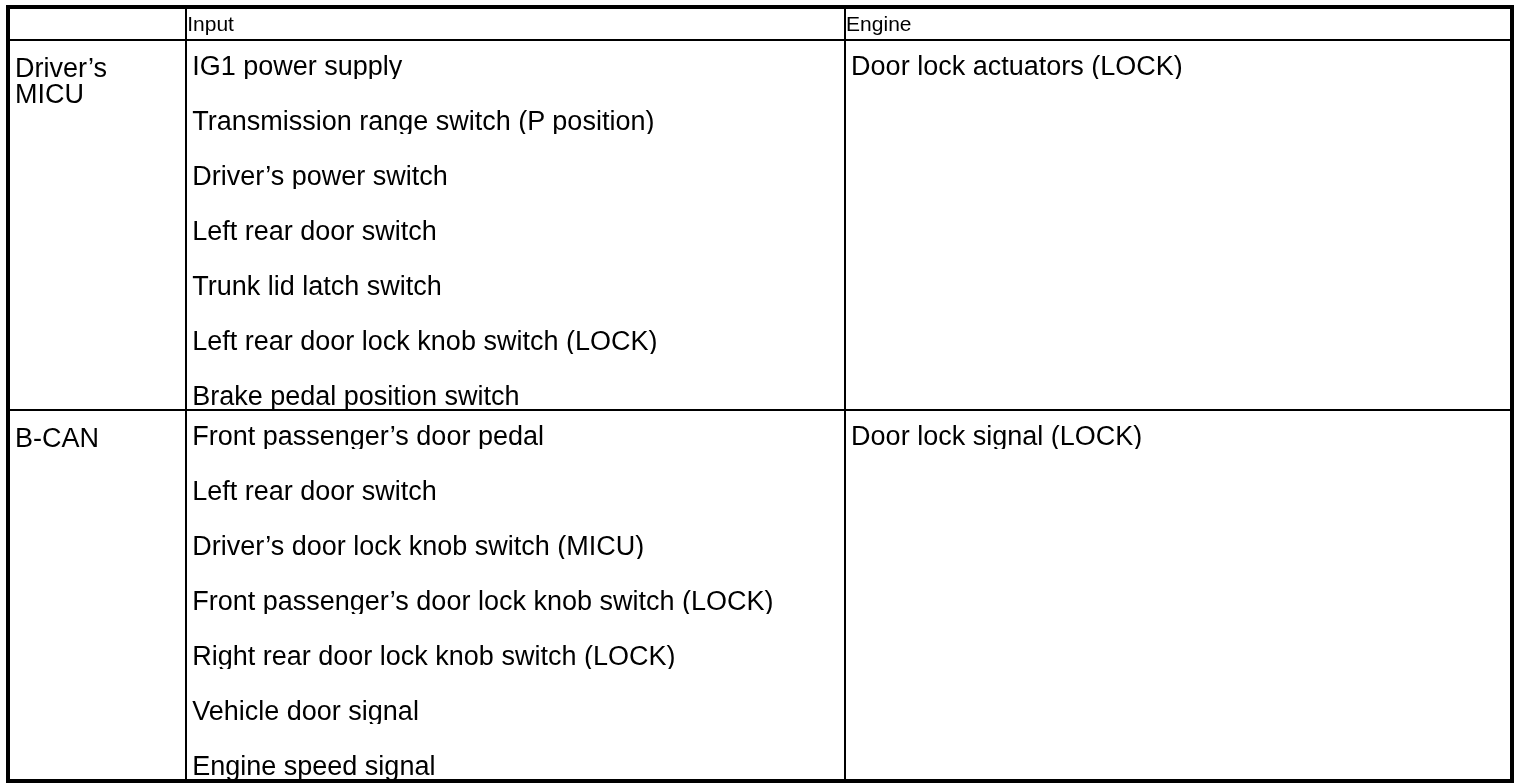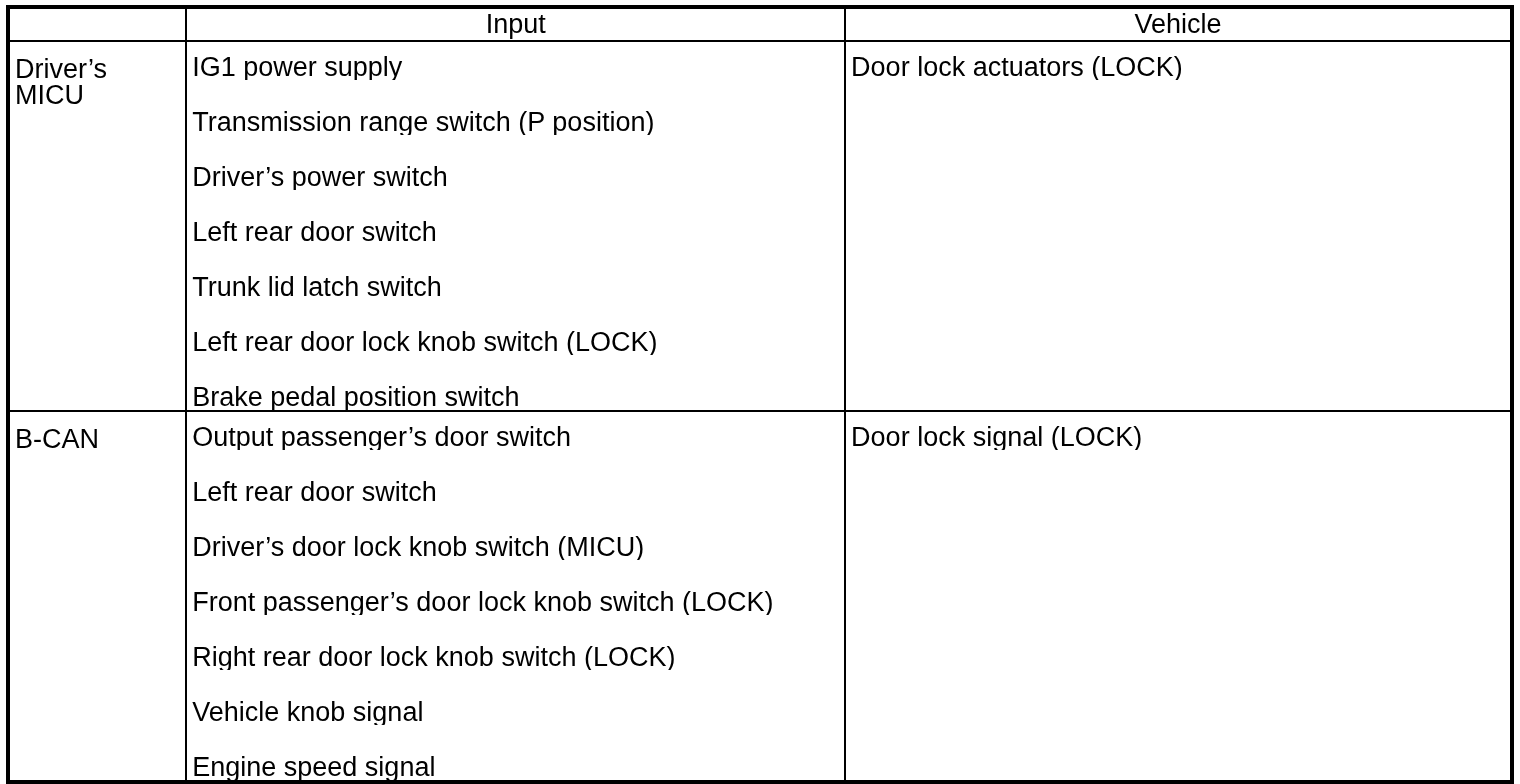--- a/index.html
+++ b/index.html
@@ -27,23 +27,23 @@
   }
   table.io-table {
     border-width: 4px;
   }
   col.c-source { width: 178px; }
   col.c-input  { width: 658px; }
   col.c-output { width: 666px; }
   thead th {
     height: 33px;
     box-sizing: border-box;
-    font-size: 27px;
+    font-size: 21px;
     font-weight: normal;
-    text-align: center;
+    text-align: left;
     vertical-align: middle;
     padding: 0;
     border-bottom-width: 3px;
   }
   tbody td {
     height: 368px;
     box-sizing: border-box;
     vertical-align: top;
     padding: 12px 4px 0 5px;
     font-size: 27px;
@@ -69,21 +69,21 @@
   <table class="io-table">
     <colgroup>
       <col class="c-source">
       <col class="c-input">
       <col class="c-output">
     </colgroup>
     <thead>
       <tr>
         <th></th>
         <th>Input</th>
-        <th>Vehicle</th>
+        <th>Engine</th>
       </tr>
     </thead>
     <tbody>
       <tr>
         <td class="src-cell">Driver’s MICU</td>
         <td>
           <div class="cell-item">IG1 power supply</div>
           <div class="cell-item">Transmission range switch (P position)</div>
           <div class="cell-item">Driver’s power switch</div>
           <div class="cell-item">Left rear door switch</div>
@@ -91,26 +91,26 @@
           <div class="cell-item">Left rear door lock knob switch (LOCK)</div>
           <div class="cell-item">Brake pedal position switch</div>
         </td>
         <td>
           <div class="cell-item">Door lock actuators (LOCK)</div>
         </td>
       </tr>
       <tr>
         <td class="src-cell">B-CAN</td>
         <td>
-          <div class="cell-item">Output passenger’s door switch</div>
+          <div class="cell-item">Front passenger’s door pedal</div>
           <div class="cell-item">Left rear door switch</div>
           <div class="cell-item">Driver’s door lock knob switch (MICU)</div>
           <div class="cell-item">Front passenger’s door lock knob switch (LOCK)</div>
           <div class="cell-item">Right rear door lock knob switch (LOCK)</div>
-          <div class="cell-item">Vehicle knob signal</div>
+          <div class="cell-item">Vehicle door signal</div>
           <div class="cell-item">Engine speed signal</div>
         </td>
         <td>
           <div class="cell-item">Door lock signal (LOCK)</div>
         </td>
       </tr>
     </tbody>
   </table>
 </div>
 

